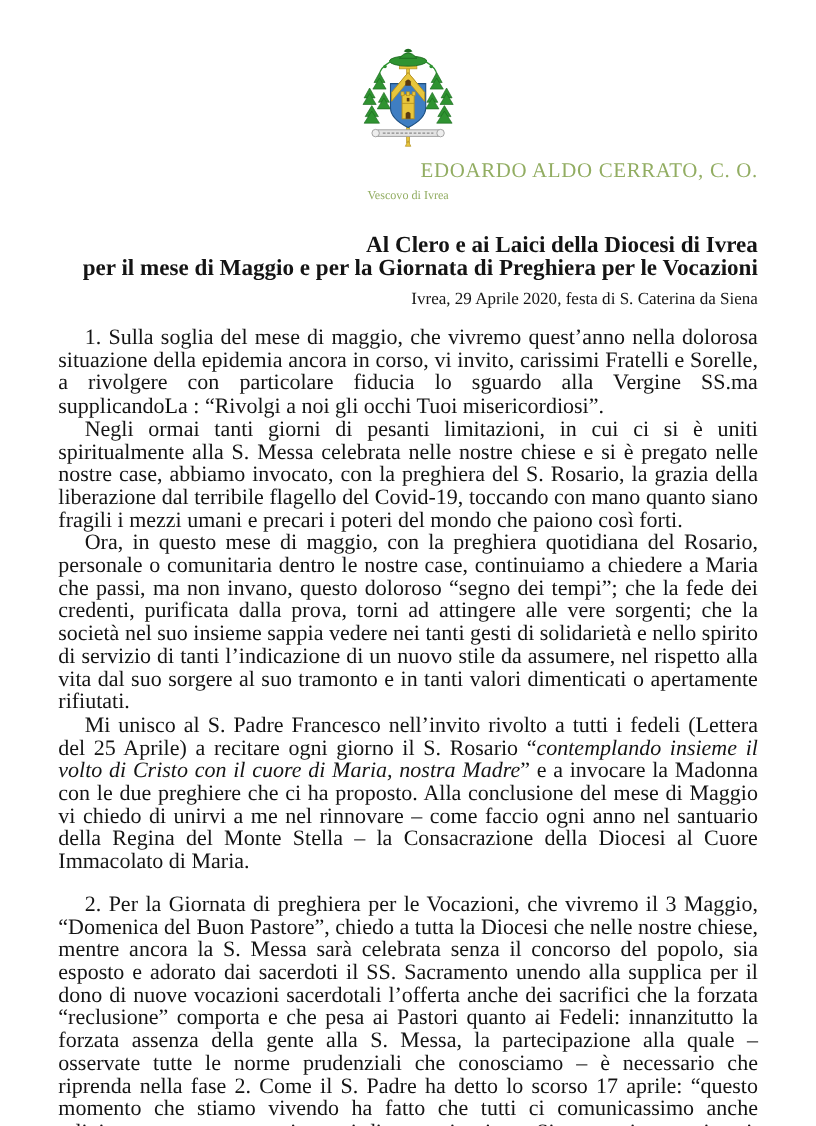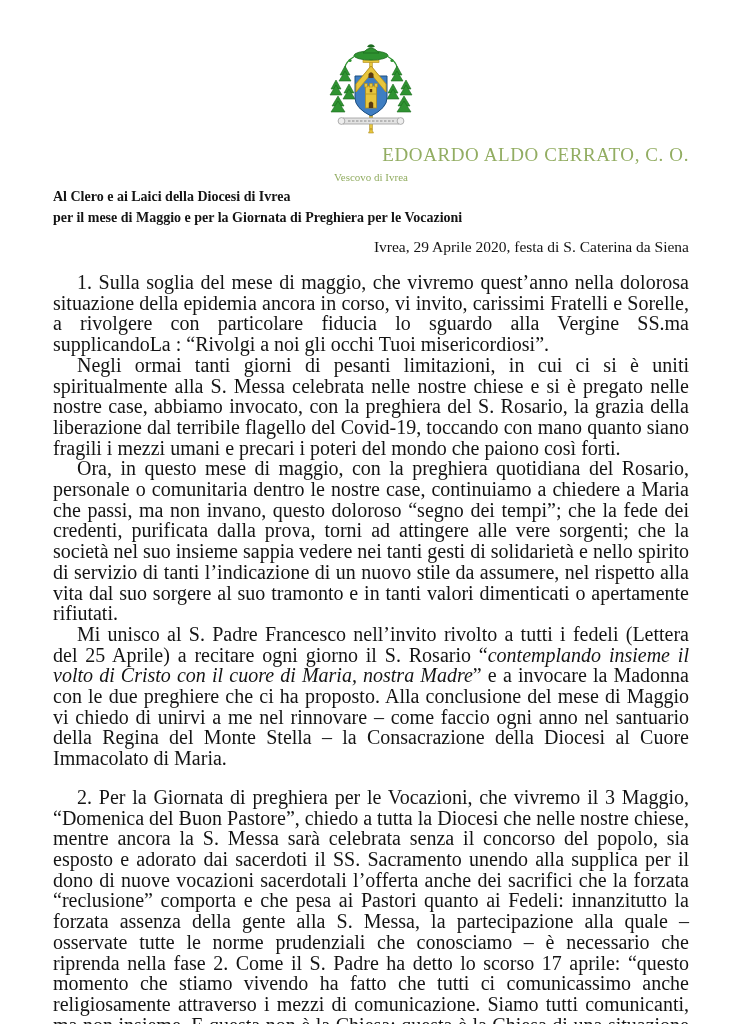--- a/index.html
+++ b/index.html
@@ -12,22 +12,22 @@
   .crest-wrap { text-align:center; margin:0 0 4px 0; }
   .bishop-name {
     text-align:right; color:#92ad62; font-size:19px;
     letter-spacing:0.6px; line-height:22px;
   }
   .bishop-role {
     text-align:center; color:#92ad62; font-size:11px;
     line-height:20px; margin-top:1px;
   }
   .doc-title {
-    text-align:left; font-weight:bold; font-size:14px;
-    line-height:20.5px; 
+    text-align:right; font-weight:bold; font-size:21px;
+    line-height:20.5px; margin-top:24px;
   }
   .dateline {
     text-align:right; font-size:15.5px; margin-top:10px;
   }
   .letter-body {
     margin-top:16px; font-size:20px; line-height:20.7px;
     text-align:justify;
   }
   .letter-body p { margin:0; text-indent:24px; }
   .letter-body p.gap-before { margin-top:18px; }

